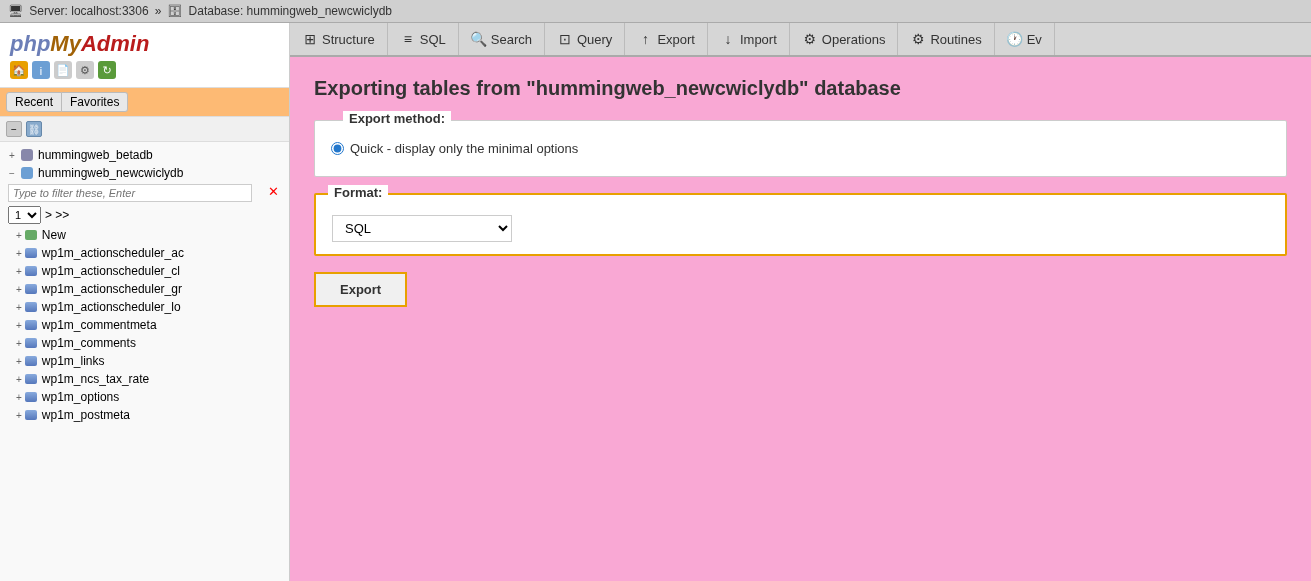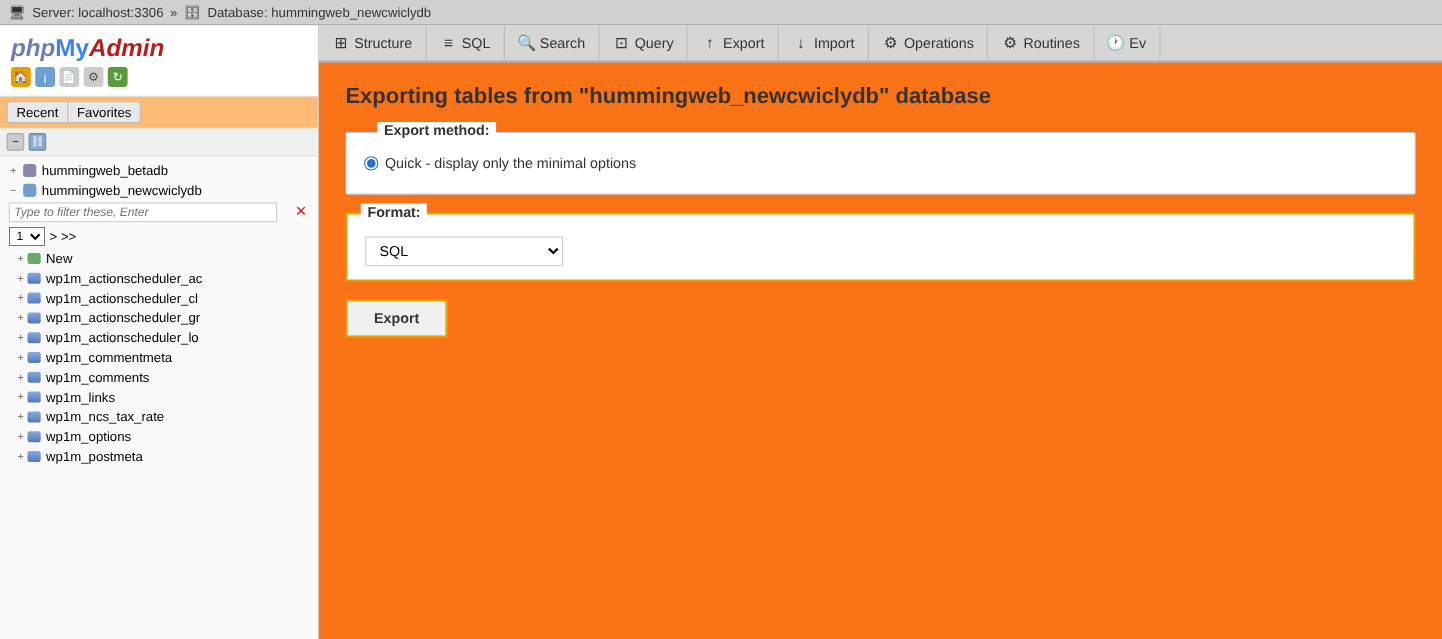--- a/index.html
+++ b/index.html
@@ -39,21 +39,21 @@
     .logo-area {
       padding: 8px 10px;
       background: #fff;
       border-bottom: 1px solid #ddd;
     }
     .logo-text {
       font-size: 22px;
       font-weight: bold;
     }
     .logo-php { color: #6c7eb7; font-style: italic; }
-    .logo-my { color: #3b82f6; }
+    .logo-my { color: #a16207; font-style: italic; }
     .logo-admin { color: #b91c1c; font-style: italic; }
 
     .logo-icons {
       display: flex;
       gap: 4px;
       margin-top: 4px;
     }
     .logo-icon {
       width: 18px; height: 18px;
       border-radius: 3px;
@@ -251,21 +251,21 @@
       width: 16px; height: 16px;
       display: flex; align-items: center; justify-content: center;
       font-size: 14px;
     }
 
     
     .content-body {
       flex: 1;
       overflow-y: auto;
       padding: 20px 24px;
-      background: #f97316;
+      background: #f9a8d4;
     }
 
     .page-title {
       font-size: 20px;
       color: #333;
       margin-bottom: 20px;
     }
 
     
     .section-box {

